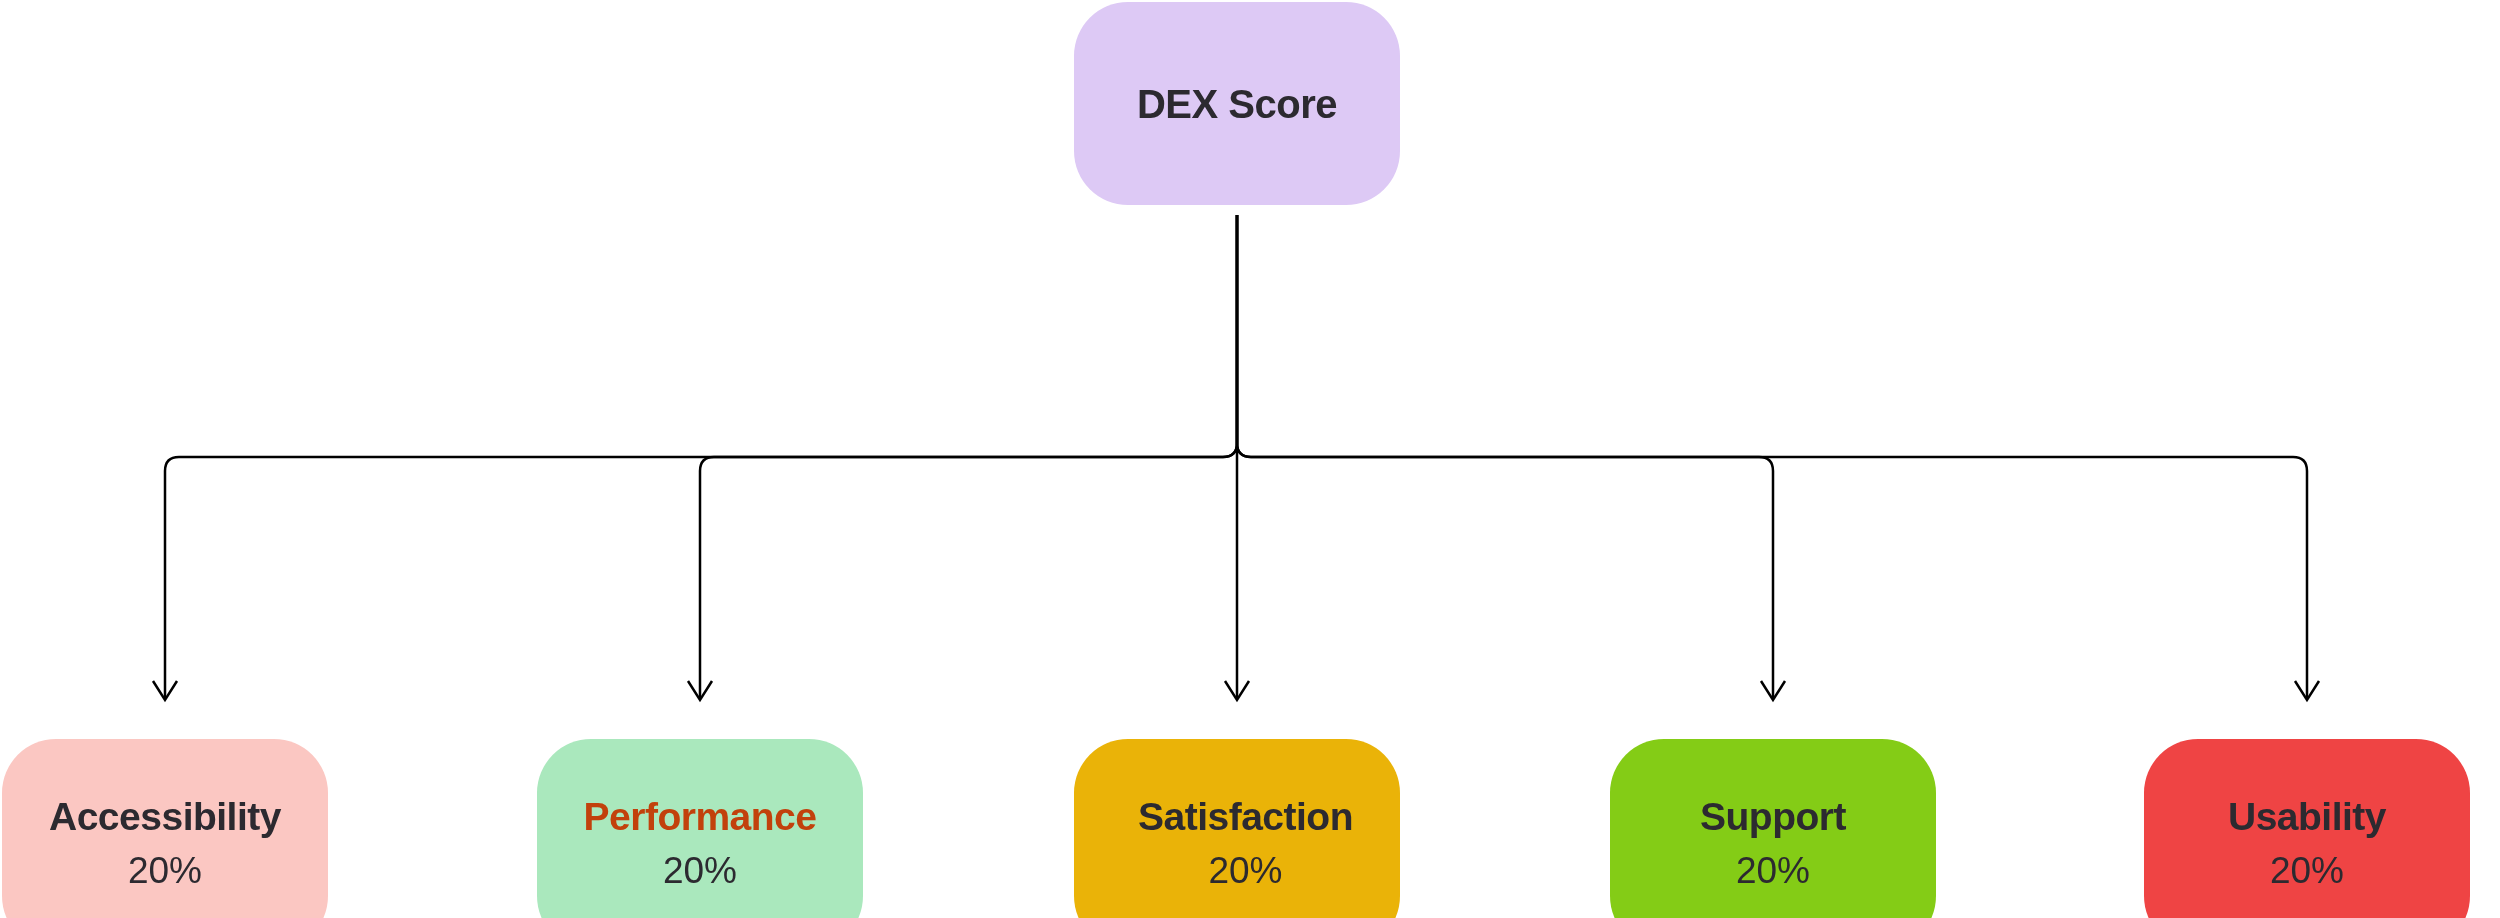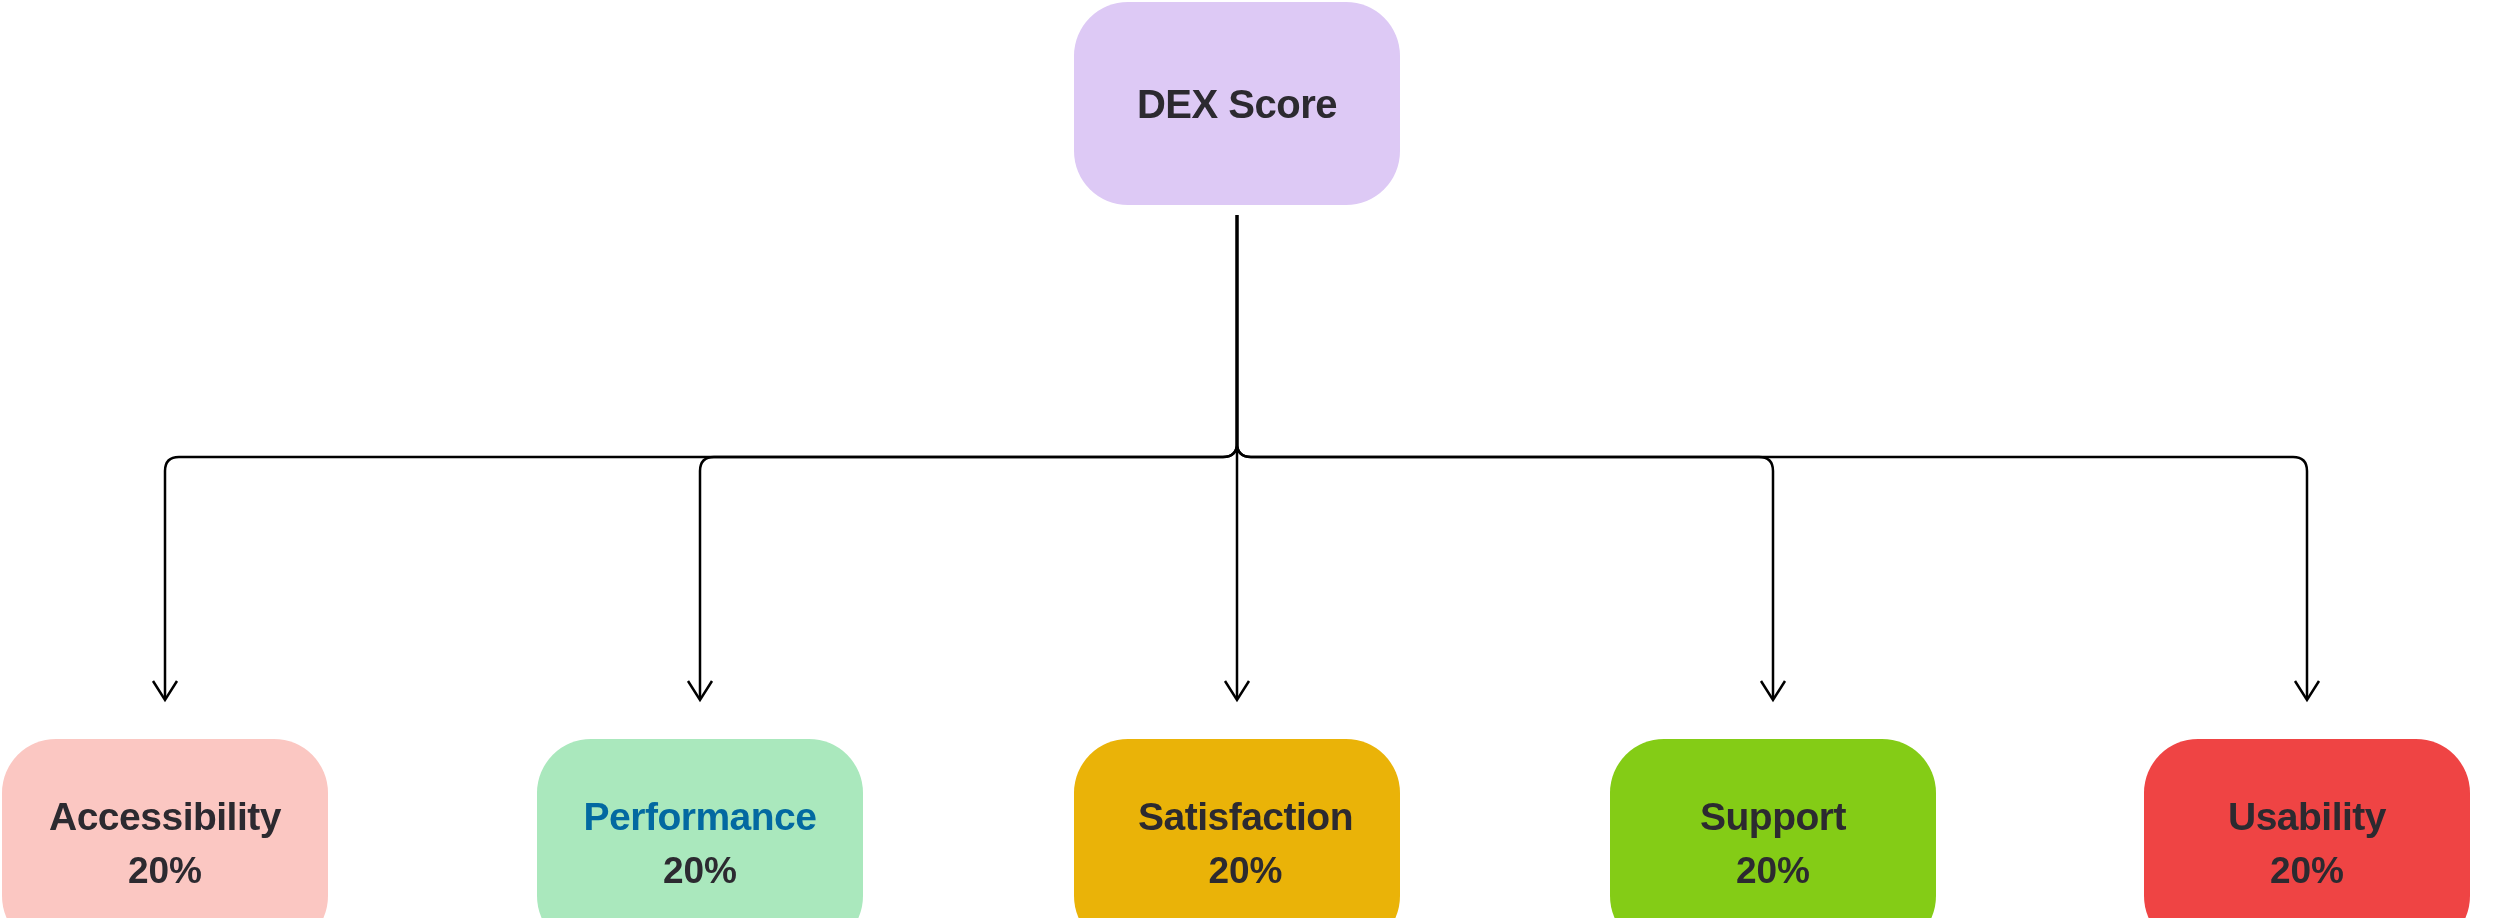--- a/index.html
+++ b/index.html
@@ -51,21 +51,21 @@
     font-weight: 700;
     font-size: 39px;
     color: #2c2a30;
     letter-spacing: -0.5px;
     line-height: 1.25;
   }
   .node-root .node-title {
     font-size: 40px;
   }
   .node-weight {
-    font-weight: 700;
+    font-weight: 400;
     font-size: 37px;
     color: #2c2a30;
     line-height: 1.35;
     margin-top: 4px;
   }
 </style>
 </head>
 <body>
 
 <div class="canvas">
@@ -94,21 +94,21 @@
   <div class="node node-root" style="background-color: rgb(221, 201, 245);">
     <div class="node-title" style="color: rgb(44, 42, 48);">DEX Score</div>
   </div>
 
   <div class="node node-child child-0" style="background-color: rgb(251, 199, 194);">
     <div class="node-title" style="color: rgb(44, 42, 48);">Accessibility</div>
     <div class="node-weight" style="color: rgb(44, 42, 48);">20%</div>
   </div>
 
   <div class="node node-child child-1" style="background-color: rgb(170, 232, 189);">
-    <div class="node-title" style="color: #0369a1; text-align: center;">Performance</div>
+    <div class="node-title" style="color: #c2410c; text-align: center;">Performance</div>
     <div class="node-weight" style="color: rgb(44, 42, 48);">20%</div>
   </div>
 
   <div class="node node-child child-2" style="background-color: #eab308; padding-left: 17px;">
     <div class="node-title" style="color: rgb(44, 42, 48);">Satisfaction</div>
     <div class="node-weight" style="color: rgb(44, 42, 48);">20%</div>
   </div>
 
   <div class="node node-child child-3" style="background-color: #84cc16;">
     <div class="node-title" style="color: rgb(44, 42, 48);">Support</div>

